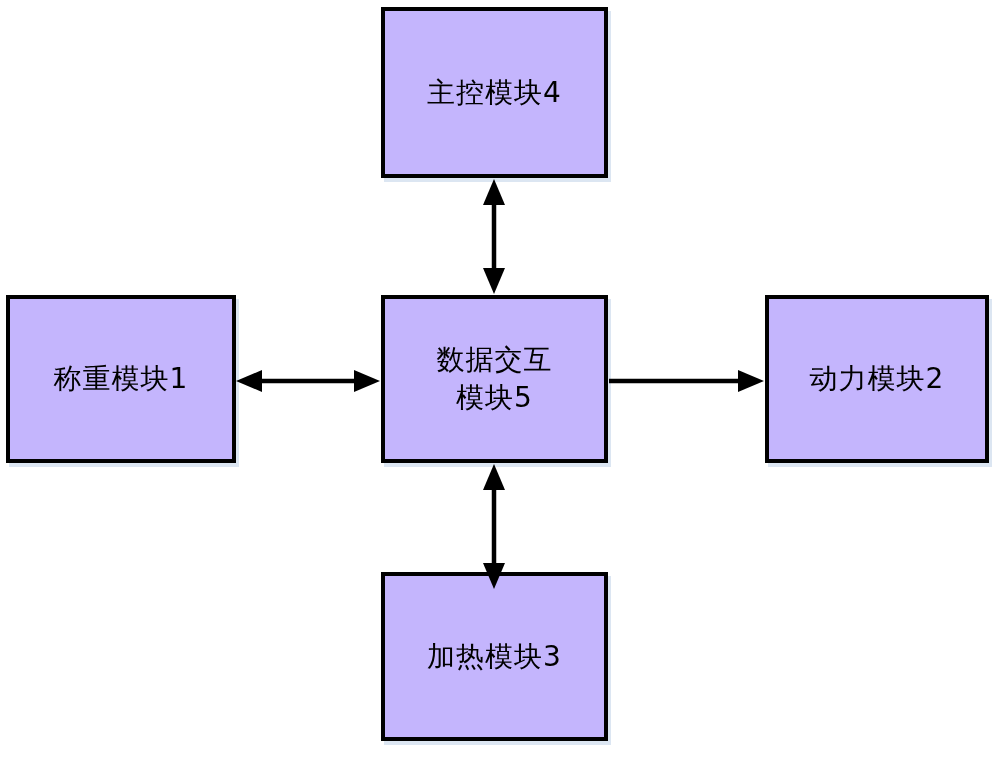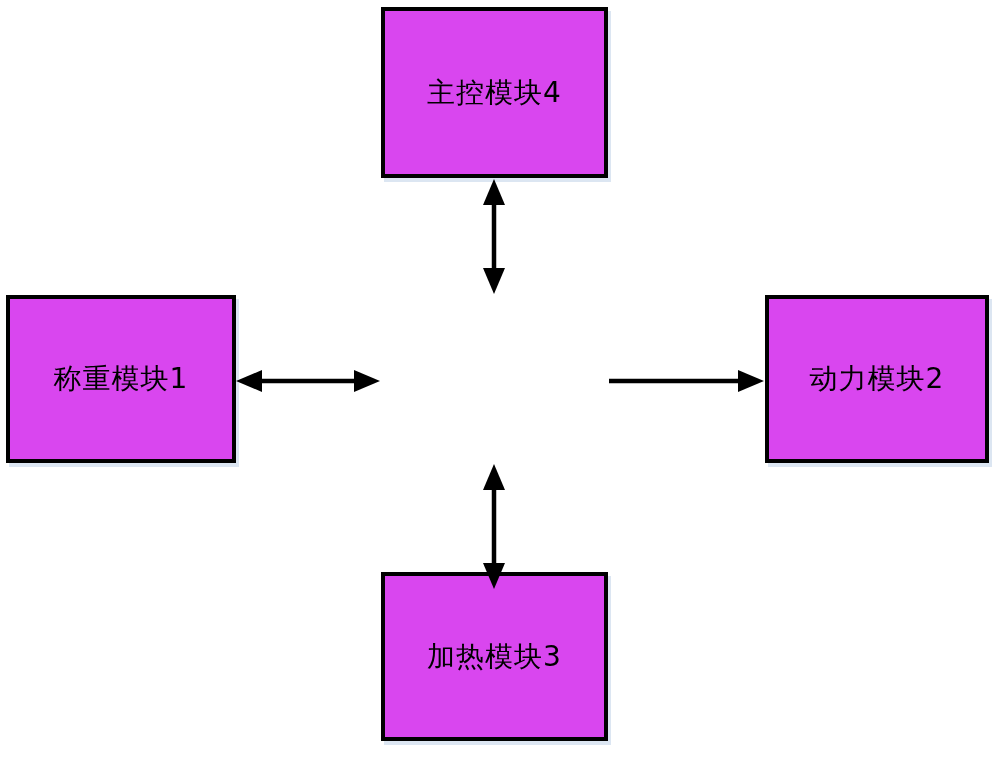--- a/index.html
+++ b/index.html
@@ -12,21 +12,21 @@
     width: 1000px;
     height: 769px;
     background: #ffffff;
     font-family: "DejaVu Sans", "Liberation Sans", sans-serif;
     overflow: hidden;
   }
   .node {
     position: absolute;
     box-sizing: border-box;
     border: 4px solid #000000;
-    background: #d946ef;
+    background: #c4b5fd;
     box-shadow: 3px 4px 0 #dce6f2;
     display: flex;
     align-items: center;
     justify-content: center;
     text-align: center;
   }
   .node-label {
     font-size: 28px;
     color: #000000;
     line-height: 1.35;
@@ -53,20 +53,24 @@
 <div class="canvas">
 
   <div class="node node-main-control">
     <span class="node-label">主控模块4</span>
   </div>
 
   <div class="node node-weighing">
     <span class="node-label">称重模块1</span>
   </div>
 
+  <div class="node node-data-exchange">
+    <span class="node-label">数据交互
+模块5</span>
+  </div>
 
   <div class="node node-power">
     <span class="node-label">动力模块2</span>
   </div>
 
   <div class="node node-heating">
     <span class="node-label">加热模块3</span>
   </div>
 
   <svg class="connector-layer" viewBox="0 0 1000 769" xmlns="http://www.w3.org/2000/svg">

